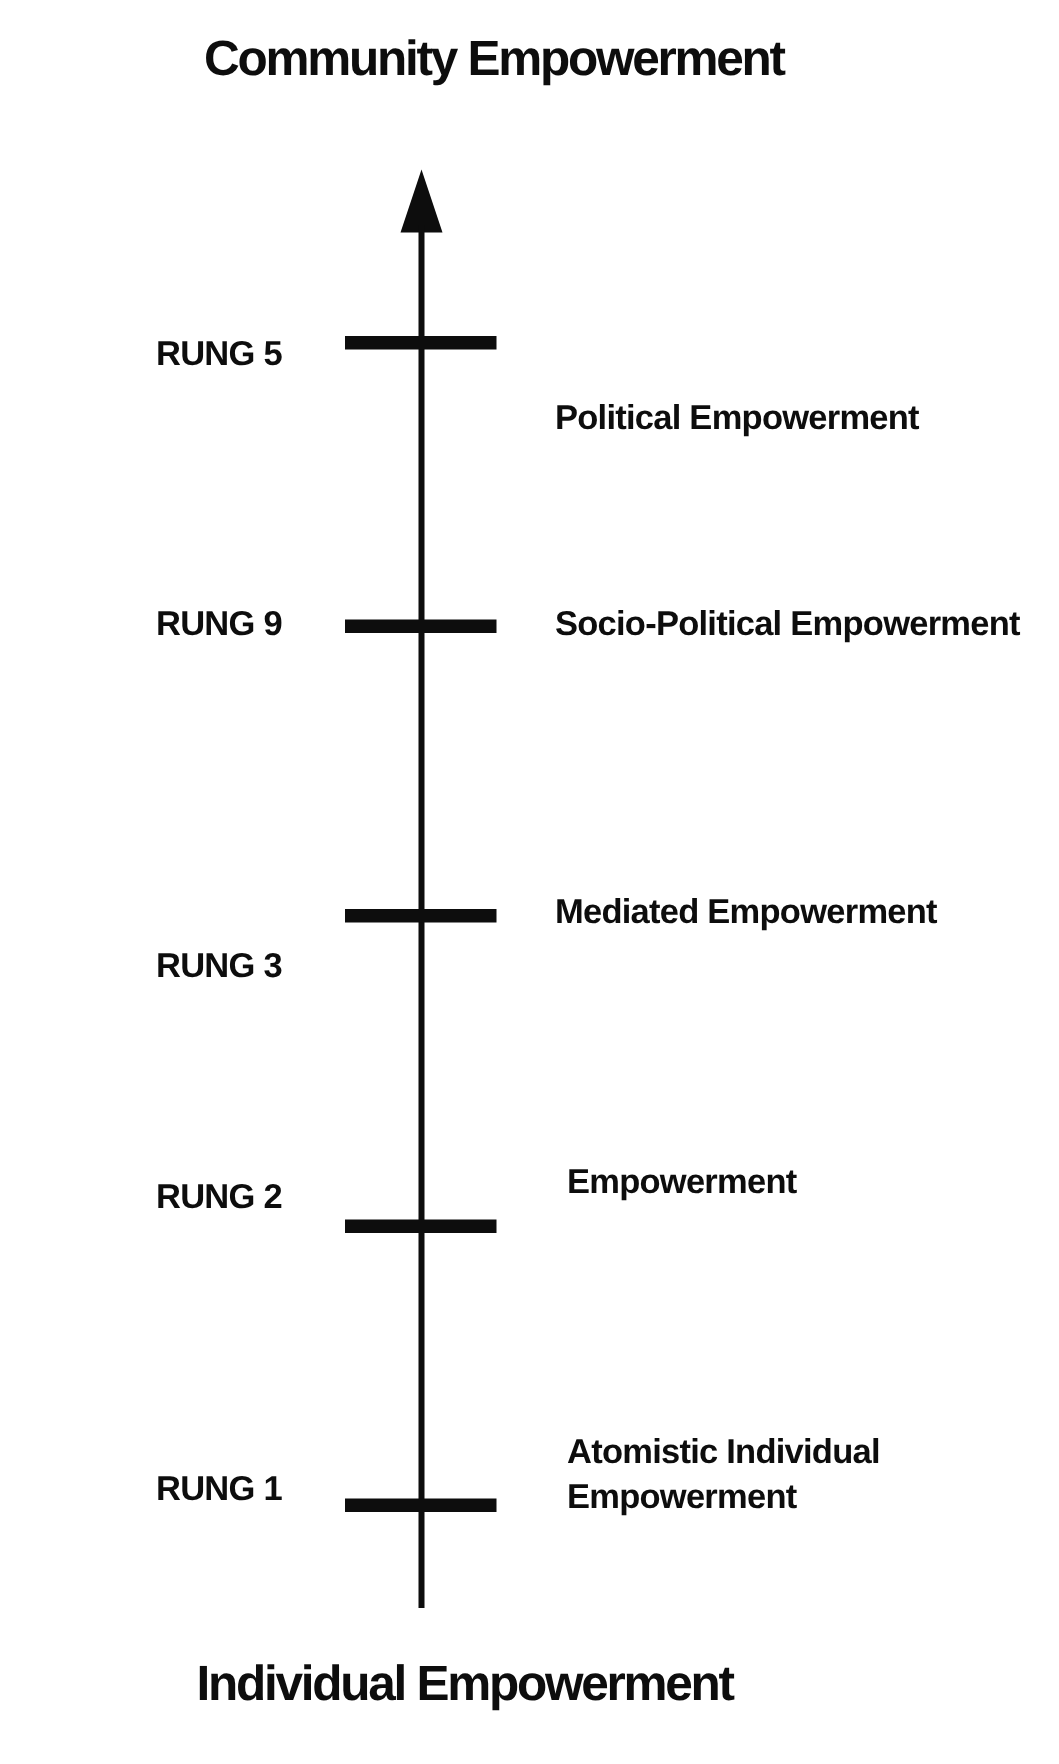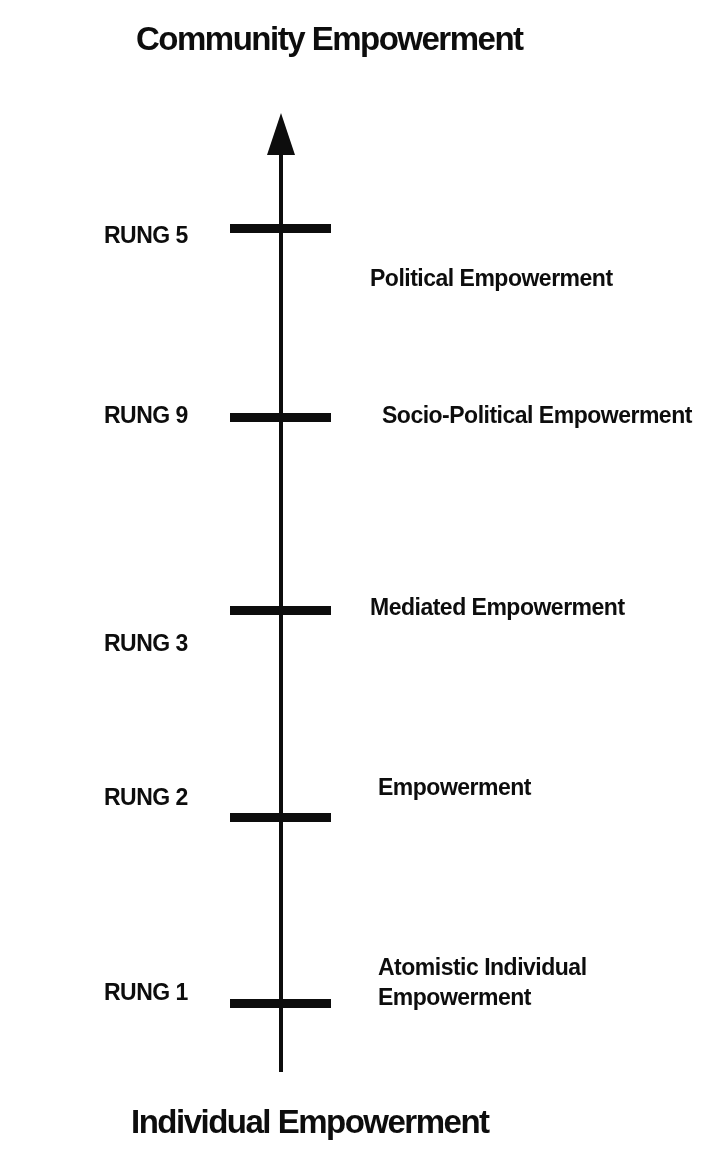--- a/index.html
+++ b/index.html
@@ -72,21 +72,21 @@
     font-size: 23px;
     letter-spacing: -0.5px;
     line-height: 30px;
     color: #0d0d0d;
   }
   .rung-title div { white-space: nowrap; }
   .rung-title.two-line { left: 378px; }
 
   
   #label-r5 { top: 223px; }  #tick-r5 { top: 224px; }  #title-r5 { top: 219px; margin-top: 44px; }
-  #label-r4 { top: 403px; }  #tick-r4 { top: 413px; }  #title-r4 { top: 400px; margin-left: 12px; }
+  #label-r4 { top: 403px; }  #tick-r4 { top: 413px; }  #title-r4 { top: 400px; }
   #label-r3 { top: 595px; margin-top: 36px; }  #tick-r3 { top: 606px; }  #title-r3 { top: 592px; }
   #label-r2 { top: 785px; }  #tick-r2 { top: 813px; }  #title-r2 { top: 772px; }
   #label-r1 { top: 980px; }  #tick-r1 { top: 999px; }  #title-r1 { top: 952px; }
 </style>
 </head>
 <body>
 
 <div id="canvas">
 
   <div id="top-title" class="axis-title">Community Empowerment</div>

